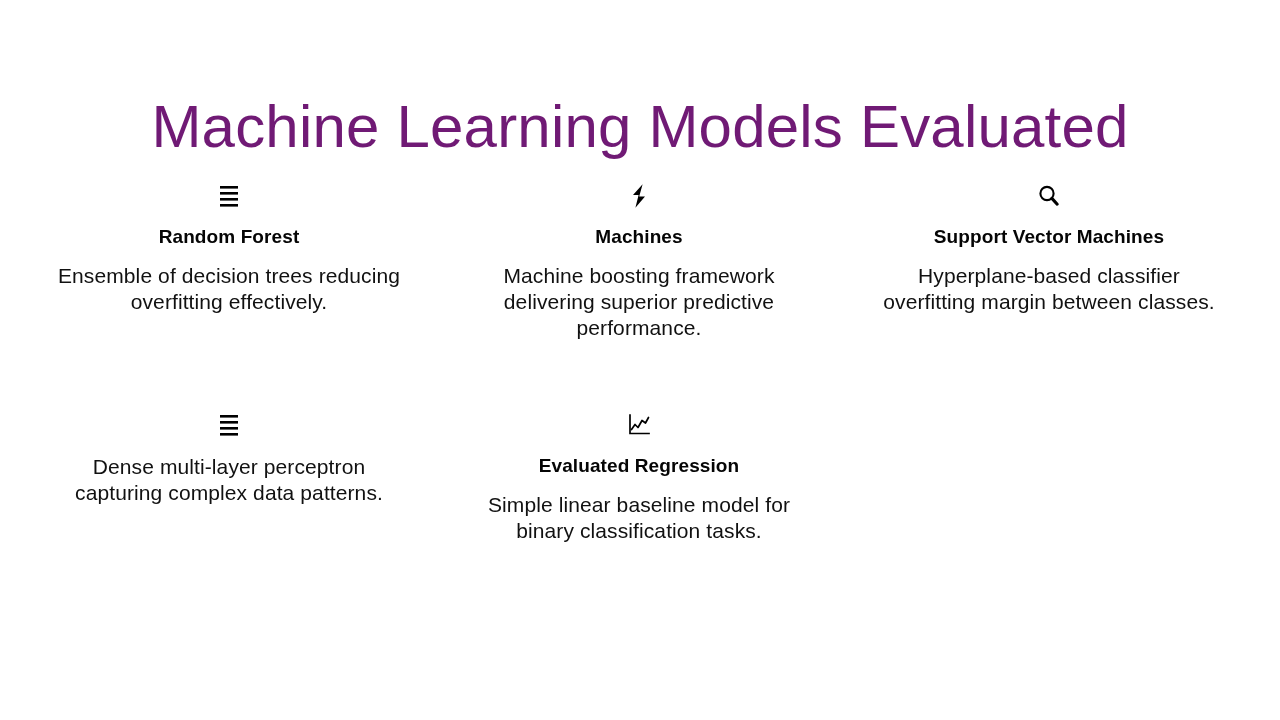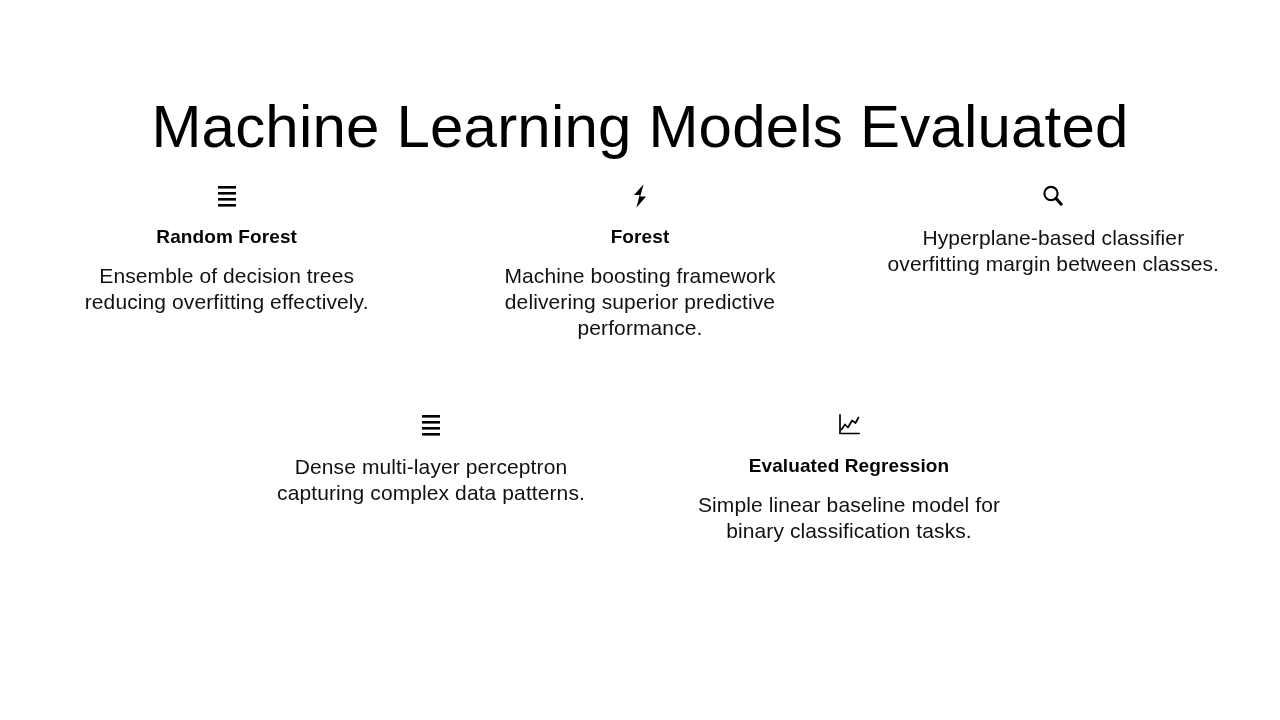--- a/index.html
+++ b/index.html
@@ -28,37 +28,35 @@
     position: absolute;
     top: 48px;
     left: 0;
     width: 1280px;
     text-align: center;
     font-family: "Liberation Sans", "DejaVu Sans", sans-serif;
     font-size: 60px;
     font-weight: 300;
     line-height: 78px;
     letter-spacing: 0.2px;
-    color: #000000;
+    color: #701a75;
     white-space: nowrap;
   }
 
   .cards-area {
     position: absolute;
     top: 178px;
     left: 24px;
     width: 1232px;
   }
 
   .card-row {
     display: flex;
-    justify-content: center;
     align-items: flex-start;
     flex-wrap: nowrap;
-    gap: 8px;
   }
 
   .card-row.row-2 {
     margin-top: 53px;
   }
 
   .card {
     width: 410px;
     box-sizing: border-box;
     padding: 0 20px;
@@ -122,31 +120,32 @@
         <div class="card-title">Random Forest</div>
         <p class="card-desc">Ensemble of decision trees reducing overfitting effectively.</p>
       </div>
 
       <div class="card">
         <span class="card-icon">
           <svg width="20" height="28" viewBox="0 0 20 28" aria-hidden="true">
             <path d="M13.6 2.2 L4.0 13.0 L9.6 13.0 L6.4 25.8 L16.0 14.4 L10.2 14.4 Z" fill="#000000"></path>
           </svg>
         </span>
-        <div class="card-title">Forest</div>
+        <div class="card-title">Machines</div>
         <p class="card-desc">Machine boosting framework delivering superior predictive performance.</p>
       </div>
 
       <div class="card">
         <span class="card-icon">
           <svg width="24" height="26" viewBox="0 0 24 26" aria-hidden="true">
             <circle cx="10" cy="10.5" r="6.6" fill="none" stroke="#000000" stroke-width="2.1"></circle>
             <line x1="14.9" y1="15.4" x2="20.2" y2="21.2" stroke="#000000" stroke-width="3.1" stroke-linecap="round"></line>
           </svg>
         </span>
+        <div class="card-title">Support Vector Machines</div>
         <p class="card-desc">Hyperplane-based classifier overfitting margin between classes.</p>
       </div>
 
     </div>
 
     <div class="card-row row-2">
 
       <div class="card">
         <span class="card-icon">
           <svg width="22" height="26" viewBox="0 0 22 26" aria-hidden="true">

